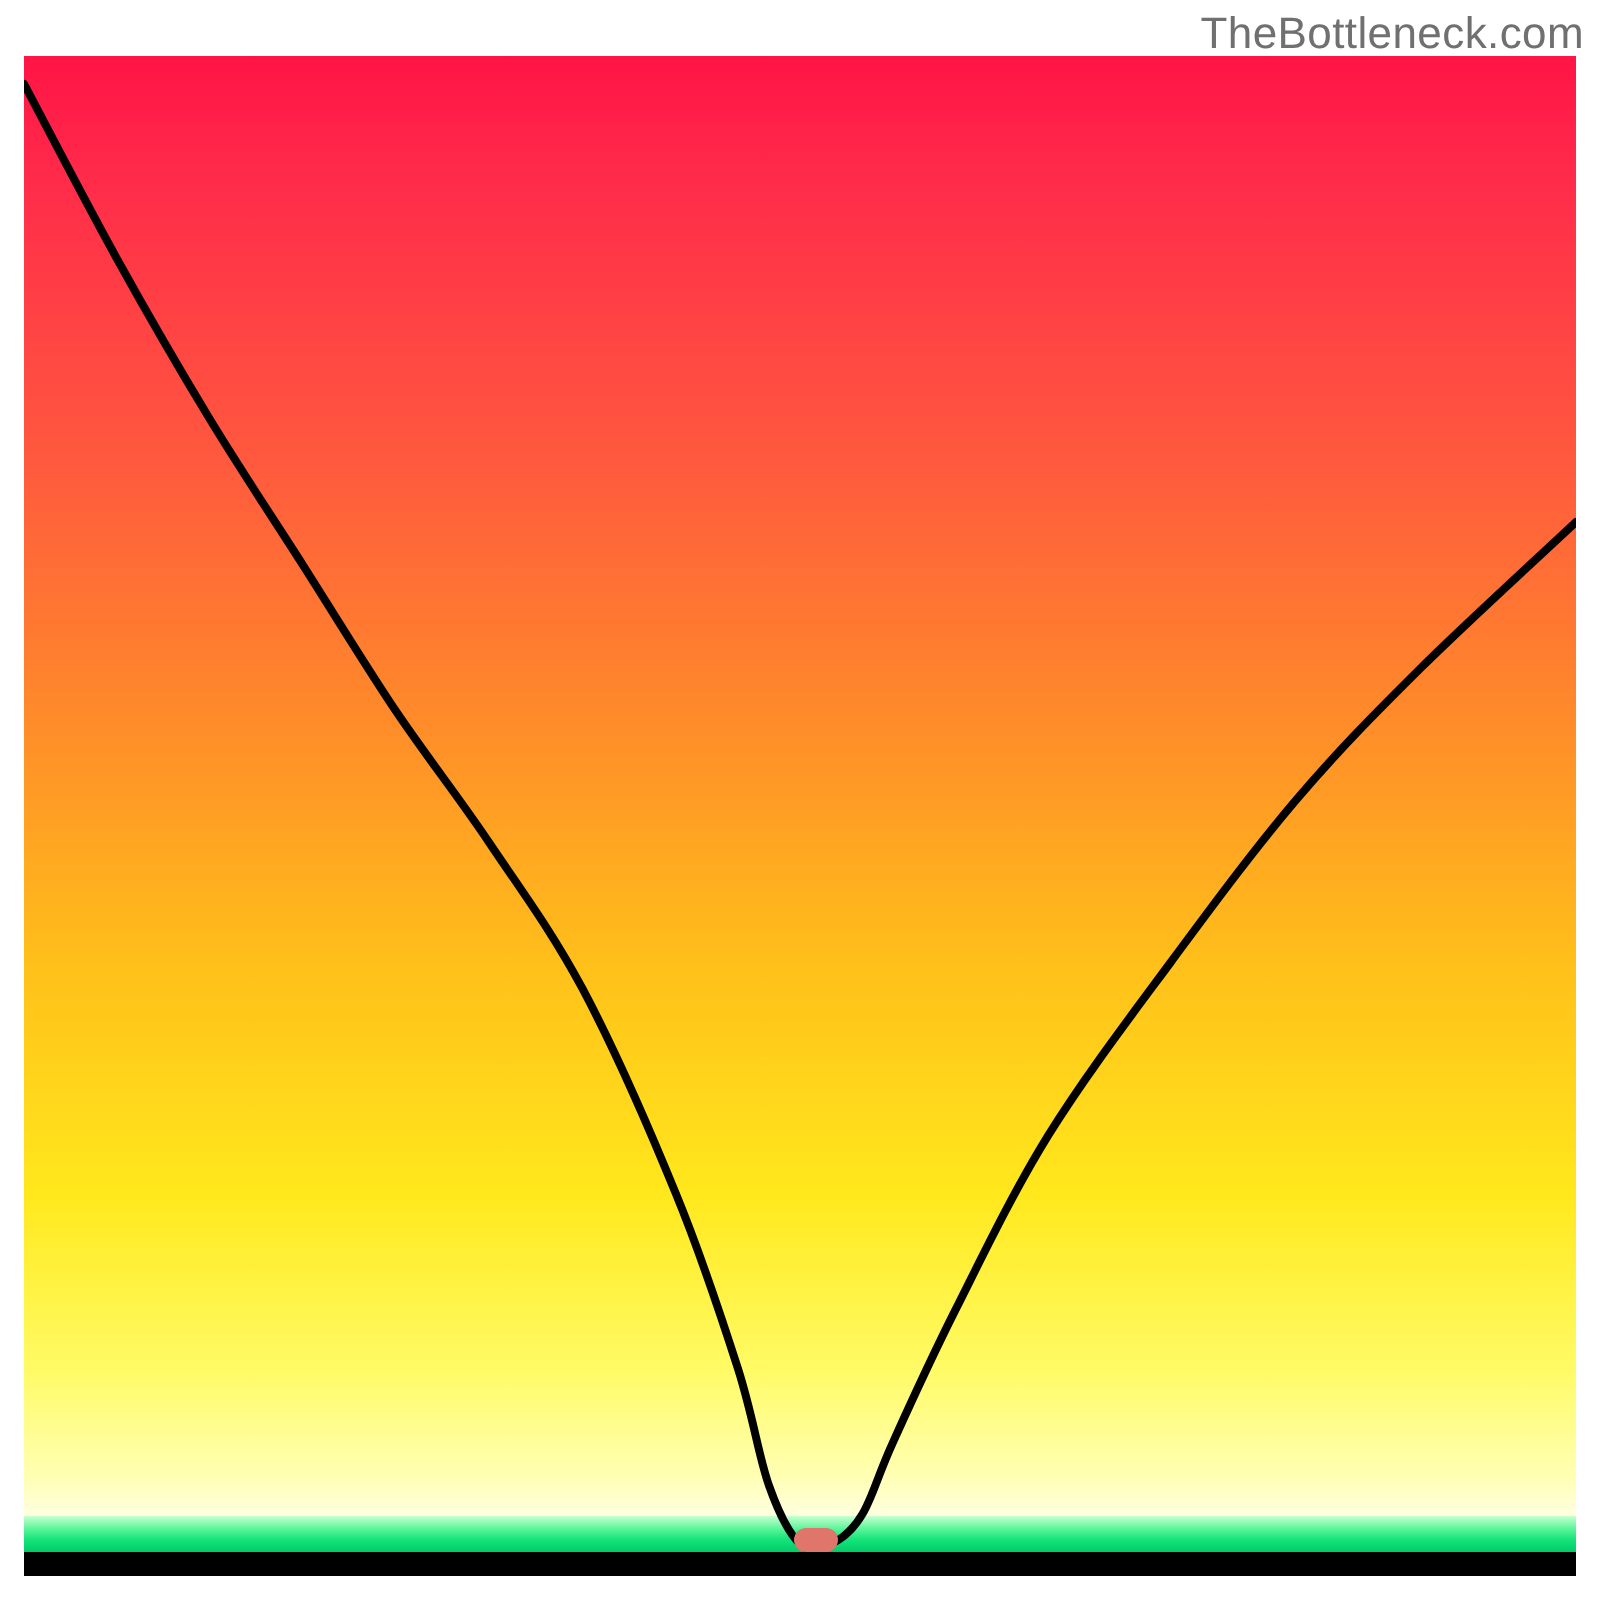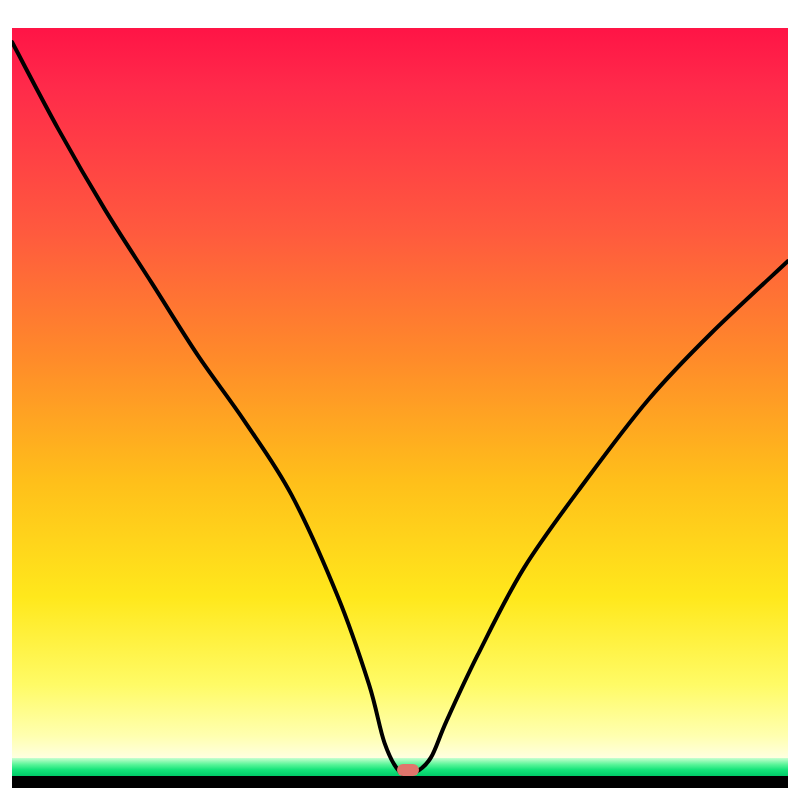--- a/index.html
+++ b/index.html
@@ -90,20 +90,21 @@
     height: 12px;
     border-radius: 7px;
     background: #e0756c;
     transform: translate(-50%, -50%);
   }
 </style>
 </head>
 <body>
 
 <div class="container">
+  <div class="watermark">TheBottleneck.com</div>
 
   <div class="plot-frame">
     <div class="gradient-area"></div>
     <div class="green-band"></div>
     <div class="bottom-band"></div>
 
     <svg class="curve" viewBox="0 0 776 760" preserveAspectRatio="none">
       <path id="curve-path" fill="none" stroke="#000" stroke-width="4" stroke-linecap="round" d="M 0 14 C 7.8 28.6, 31.0 73.6, 46.6 101.6 C 62.1 129.6, 77.6 156.3, 93.1 181.9 C 108.6 207.4, 124.2 230.6, 139.7 254.9 C 155.2 279.2, 170.7 304.8, 186.2 327.9 C 201.8 351.0, 217.3 370.5, 232.8 393.6 C 248.3 416.7, 263.8 437.4, 279.4 466.6 C 294.9 495.8, 313.0 537.2, 325.9 568.8 C 338.9 600.4, 349.2 632.1, 357.0 656.4 C 364.7 680.7, 367.3 700.2, 372.5 714.8 C 377.7 729.4, 382.8 739.1, 388.0 744.0 C 393.2 748.9, 398.3 746.4, 403.5 744.0 C 408.7 741.6, 413.9 737.9, 419.0 729.4 C 424.2 720.9, 426.8 709.9, 434.6 692.9 C 442.3 675.9, 452.7 652.8, 465.6 627.2 C 478.5 601.7, 494.1 568.8, 512.2 539.6 C 530.3 510.4, 553.5 480.0, 574.2 452.0 C 594.9 424.0, 615.6 396.0, 636.3 371.7 C 657.0 347.4, 675.1 329.1, 698.4 306.0 C 721.7 282.9, 763.1 245.2, 776.0 233.0"></path>
     </svg>
 

